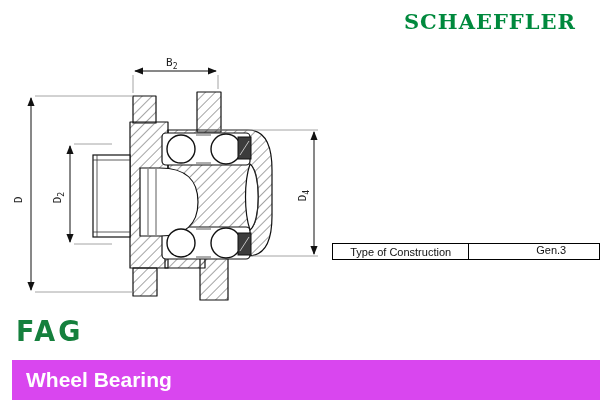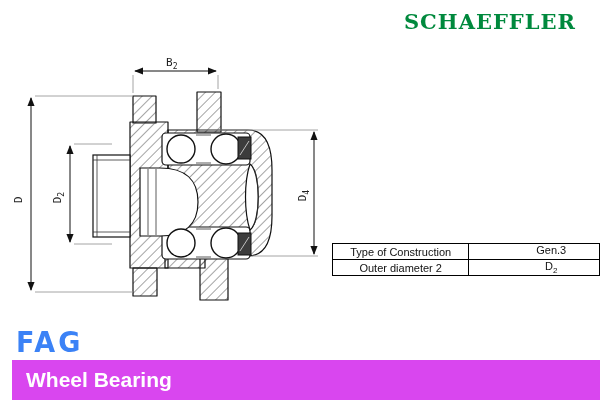--- a/index.html
+++ b/index.html
@@ -9,23 +9,22 @@
   }
   
   #schaeffler-logo {
     position:absolute; top:9px; right:24px;
     font-family:"DejaVu Serif", serif; font-weight:bold;
     font-size:21px; letter-spacing:1px; color:#00893D;
   }
   #fag-logo {
     position:absolute; left:16px; top:316px;
     font-family:"DejaVu Sans", sans-serif; font-weight:bold;
-    font-size:27px; letter-spacing:3px; color:#3b82f6;
+    font-size:27px; letter-spacing:3px; color:#15803d;
     transform:scaleY(1.02);
-    margin-top:11px;
   }
   
   #banner {
     position:absolute; left:12px; top:360px; width:600px; height:44px;
     background:#d946ef;
   }
   #banner .title {
     position:absolute; left:14px; top:0; line-height:40px;
     color:#ffffff; font-weight:bold; font-size:21px;
     font-family:"Liberation Sans", sans-serif;
@@ -146,24 +145,20 @@
 
   <div id="schaeffler-logo">SCHAEFFLER</div>
   <div id="fag-logo">FAG</div>
 
   <table id="spec-table">
     <tbody>
       <tr>
         <td class="c1">Type of Construction</td>
         <td class="c2"><span>Gen.3</span><sub></sub></td>
       </tr>
-      <tr>
-        <td class="c1">Outer diameter 2</td>
-        <td class="c2"><span>D</span><sub>2</sub></td>
-      </tr>
     </tbody>
   </table>
 
   <div id="banner">
     <span class="title">Wheel Bearing</span>
   </div>
 
 </div>
 
 </body></html>

